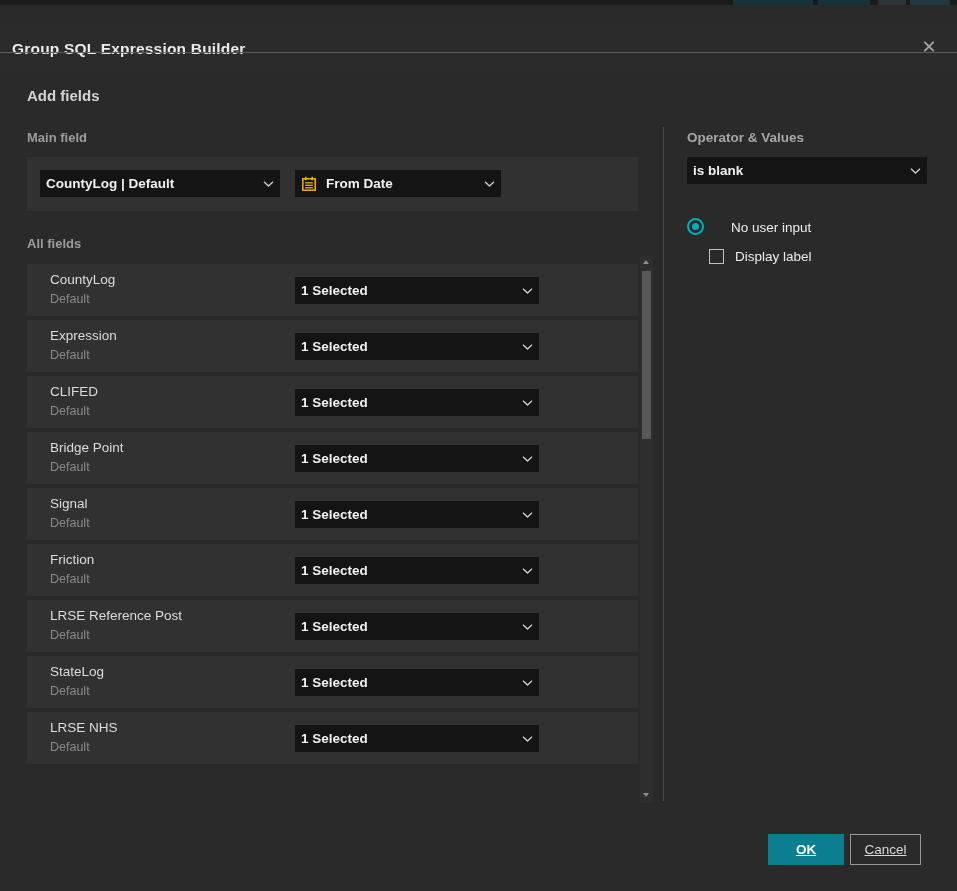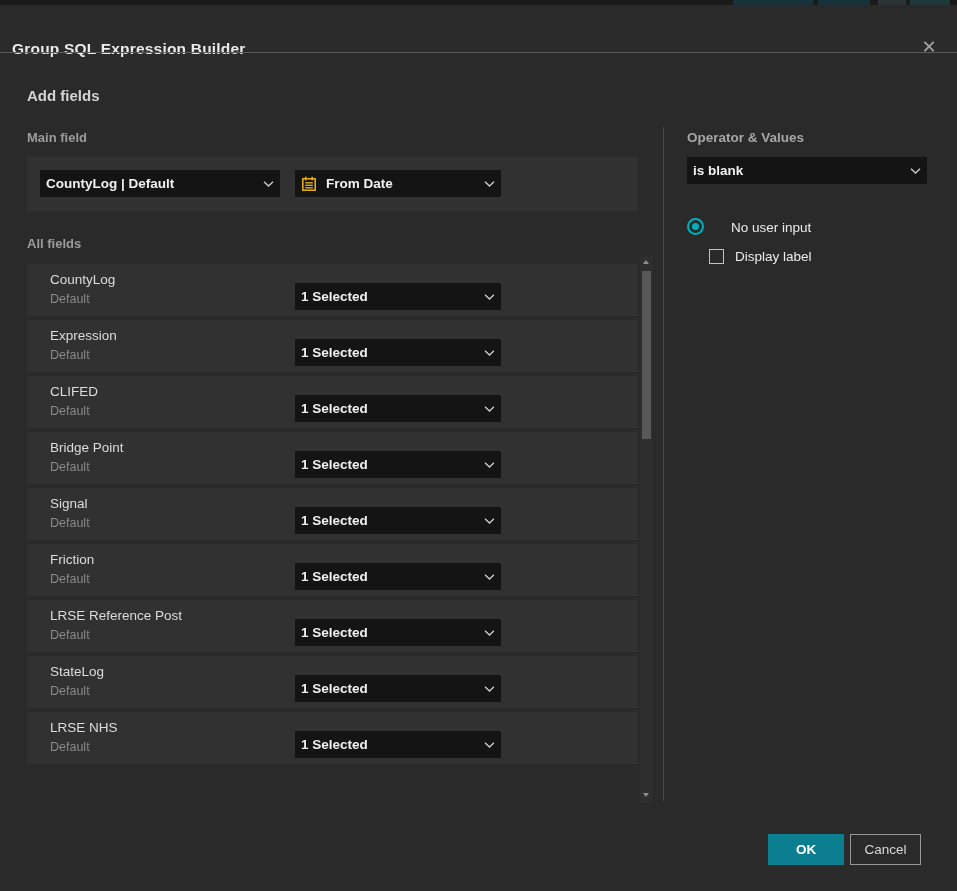--- a/index.html
+++ b/index.html
@@ -42,21 +42,21 @@
   
   .main-panel{position:absolute;left:27px;top:157px;width:611px;height:54px;background:#313131;}
   .dd-dataset{position:absolute;left:13px;top:13px;width:240px;}
   .dd-field{position:absolute;left:268px;top:13px;width:206px;}
 
   
   .rows{position:absolute;left:27px;top:264px;width:611px;display:flex;flex-direction:column;gap:4px;}
   .row{position:relative;height:52px;background:#313131;}
   .row-name{position:absolute;left:23px;top:8px;font-size:13.5px;color:#dcdcdc;}
   .row-sub{position:absolute;left:23px;top:28px;font-size:12.5px;color:#8a8a8a;}
-  .row-dd{position:absolute;left:268px;top:19px;width:206px;}
+  .row-dd{position:absolute;left:268px;top:13px;width:244px;}
 
   
   .sbar{position:absolute;left:640px;top:256px;width:13px;height:547px;background:#2e2e2e;}
   .sb-up{position:absolute;left:3px;top:4px;width:0;height:0;
          border-left:3.5px solid transparent;border-right:3.5px solid transparent;
          border-bottom:4px solid #8f8f8f;}
   .sb-thumb{position:absolute;left:2px;top:15px;width:9px;height:168px;background:#585858;}
   .sb-down{position:absolute;left:3px;bottom:6px;width:0;height:0;
          border-left:3.5px solid transparent;border-right:3.5px solid transparent;
          border-top:4px solid #8f8f8f;}
@@ -67,21 +67,21 @@
   .radio-row{position:absolute;left:687px;top:218px;display:flex;align-items:flex-end;gap:27px;cursor:pointer;}
   .radio{width:17px;height:17px;border-radius:50%;border:2px solid #00b1bc;
          box-sizing:border-box;position:relative;background:#2a2a2a;}
   .radio .dot{position:absolute;left:3px;top:3px;width:7px;height:7px;border-radius:50%;background:#00b1bc;}
   .ctl-label{font-size:13.5px;color:#ececec;}
   .check-row{position:absolute;left:709px;top:249px;display:flex;align-items:center;gap:11px;cursor:pointer;}
   .checkbox{width:15px;height:15px;border:1.5px solid #c2c2c2;box-sizing:border-box;background:transparent;}
 
   
   .btn{position:absolute;top:834px;height:31px;box-sizing:border-box;font-size:13.5px;
-       display:flex;align-items:center;justify-content:center;cursor:pointer;}
+       display:flex;align-items:center;justify-content:center;cursor:pointer;text-decoration:underline;}
   .btn-ok{left:768px;width:76px;background:#0b7f8f;color:#ffffff;font-weight:700;border:none;}
   .btn-cancel{left:850px;width:71px;background:transparent;color:#d8d8d8;border:1px solid #979797;}
 </style>
 </head>
 <body>
 
 <div class="bg-strip">
   <div class="seg seg1"></div>
   <div class="seg seg2"></div>
   <div class="seg seg3"></div>

